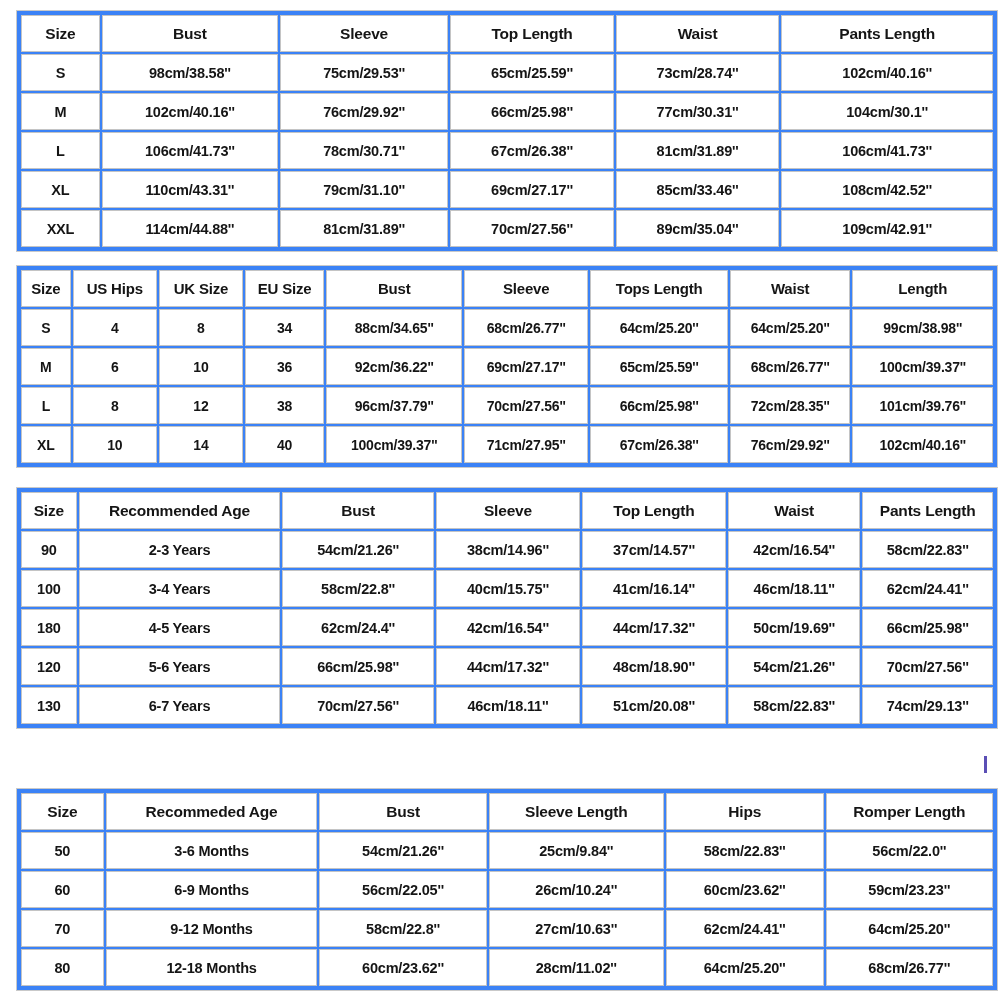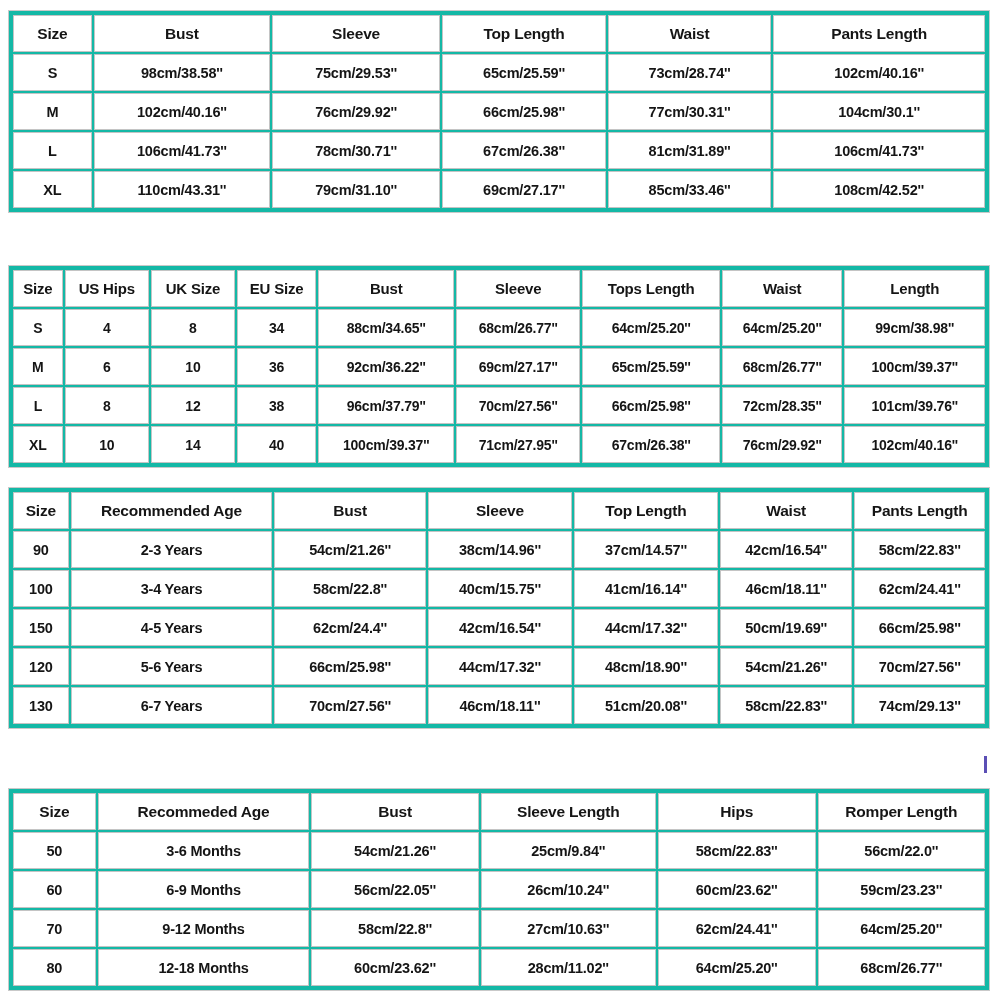--- a/index.html
+++ b/index.html
@@ -19,25 +19,25 @@
 
   #page {
     position: relative;
     width: 1000px;
     height: 1000px;
     box-sizing: border-box;
   }
 
   .size-table-block {
     position: absolute;
-    left: 8px;
+    left: 16px;
     width: 982px;
     box-sizing: border-box;
     border: 1px solid #c9c9c9;
-    background: #14b8a6;
+    background: #3b82f6;
     padding: 2px;
   }
 
   table.size-table {
     width: 100%;
     border-collapse: separate;
     border-spacing: 2px;
     table-layout: fixed;
   }
 
@@ -144,20 +144,28 @@
             <td>106cm/41.73''</td>
           </tr>
           <tr>
             <td>XL</td>
             <td>110cm/43.31''</td>
             <td>79cm/31.10''</td>
             <td>69cm/27.17''</td>
             <td>85cm/33.46''</td>
             <td>108cm/42.52''</td>
           </tr>
+          <tr>
+            <td>XXL</td>
+            <td>114cm/44.88''</td>
+            <td>81cm/31.89''</td>
+            <td>70cm/27.56''</td>
+            <td>89cm/35.04''</td>
+            <td>109cm/42.91''</td>
+          </tr>
         </tbody>
     </table>
   </div>
 
   <div class="size-table-block" id="table-intl-sizing">
     <table class="size-table">
       <colgroup>
           <col style="width: 5.2%;">
           <col style="width: 8.8%;">
           <col style="width: 8.8%;">
@@ -265,21 +273,21 @@
           <tr>
             <td>100</td>
             <td>3-4 Years</td>
             <td>58cm/22.8''</td>
             <td>40cm/15.75''</td>
             <td>41cm/16.14''</td>
             <td>46cm/18.11''</td>
             <td>62cm/24.41''</td>
           </tr>
           <tr>
-            <td>150</td>
+            <td>180</td>
             <td>4-5 Years</td>
             <td>62cm/24.4''</td>
             <td>42cm/16.54''</td>
             <td>44cm/17.32''</td>
             <td>50cm/19.69''</td>
             <td>66cm/25.98''</td>
           </tr>
           <tr>
             <td>120</td>
             <td>5-6 Years</td>

